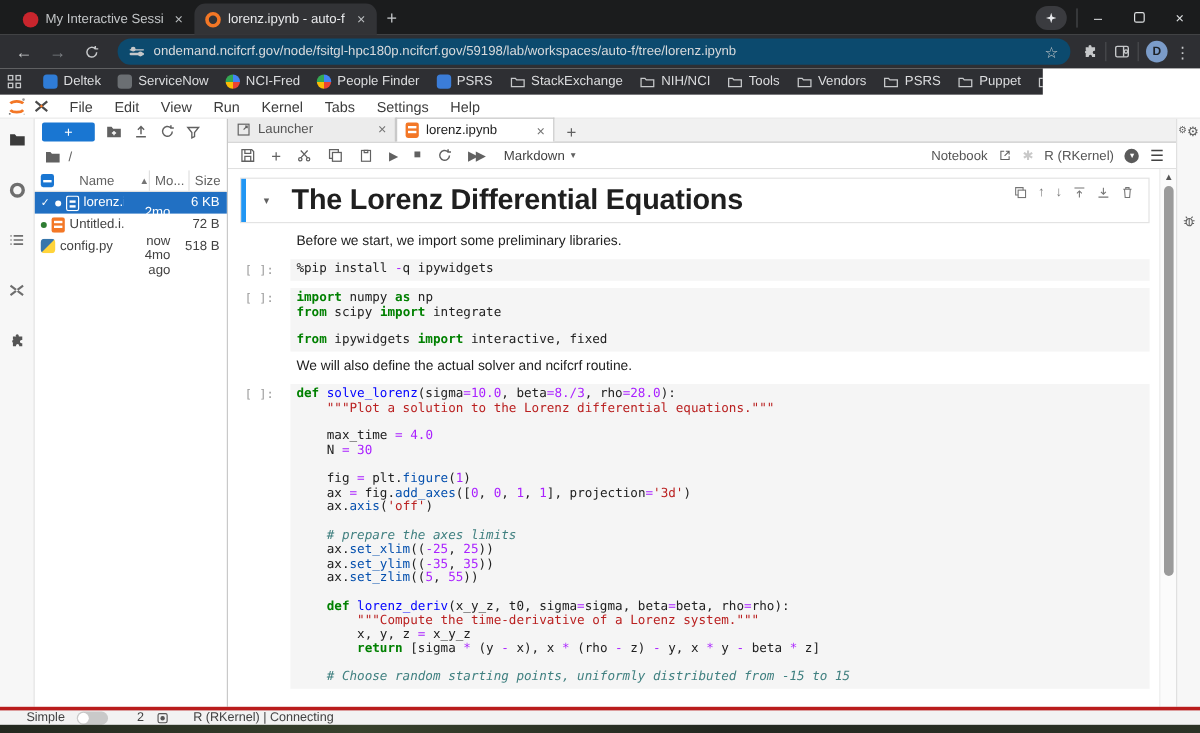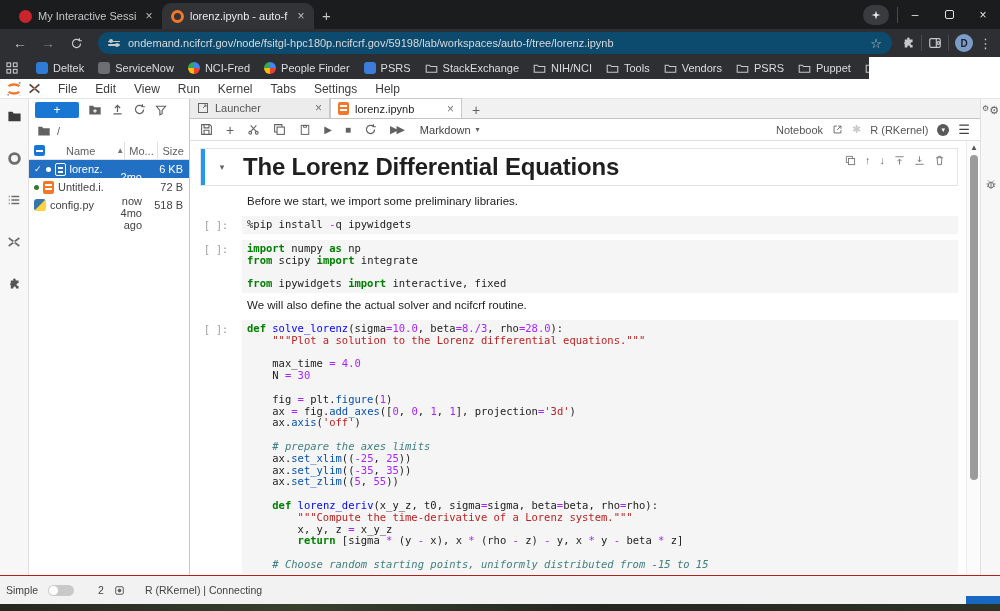--- a/index.html
+++ b/index.html
@@ -132,23 +132,23 @@
 
   .j-vscroll{position:absolute;left:966px;top:141px;width:14px;bottom:22px;background:#fbfbfb;border-left:1px solid #ededed;}
   .vs-up{position:absolute;top:2px;left:0;width:14px;text-align:center;font-size:8px;color:#555;}
   .vs-thumb{position:absolute;left:3px;top:14px;width:8px;height:325px;background:#9b9b9b;border-radius:4px;}
 
   .j-rightbar{position:absolute;left:980px;top:99px;width:20px;bottom:22px;background:#f7f7f7;
               border-left:1px solid #e0e0e0;display:flex;flex-direction:column;align-items:center;padding-top:6px;gap:62px;color:#616161;}
   .gears{font-size:11px;line-height:1;}
   .gears .g2{font-size:8px;vertical-align:top;}
 
-  .j-statusbar{position:absolute;left:0;bottom:7px;width:1000px;height:29px;background:#f2f2f2;
-               border-top:1px solid #b91c1c;display:flex;align-items:center;font-size:10.5px;color:#424242;
-               padding-left:6px;gap:10px;}
+  .j-statusbar{position:absolute;left:0;bottom:7px;width:1000px;height:15px;background:#f2f2f2;
+               border-top:3px solid #b91c1c;display:flex;align-items:center;font-size:10.5px;color:#424242;
+               padding-left:22px;gap:10px;}
   .toggle{width:26px;height:11px;border-radius:6px;background:#c9c9c9;position:relative;}
   .toggle::after{content:"";position:absolute;left:1px;top:1px;width:9px;height:9px;border-radius:50%;background:#fff;}
   .sb-right{margin-left:auto;display:flex;align-items:flex-end;gap:14px;height:100%;margin-top:40px;}
   .sb-note{width:34px;height:100%;background:#1867c0;color:#fff;display:flex;align-items:center;justify-content:center;gap:4px;font-size:10px;}
   .c-bottomstrip{position:absolute;left:0;bottom:0;width:1000px;height:7px;
                  background:linear-gradient(90deg,#23281f,#37412c 30%,#222720 60%,#2c3326);}
   svg{display:block;}
 </style>
 </head>
 <body>

